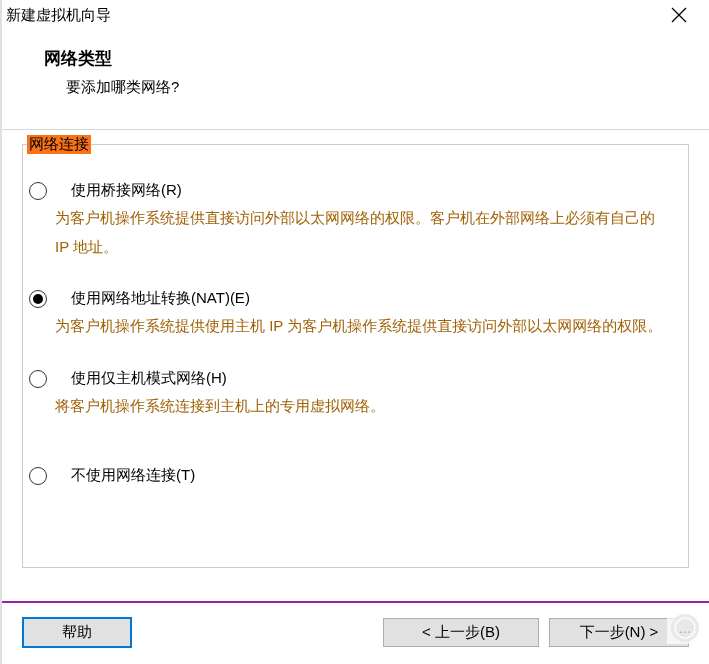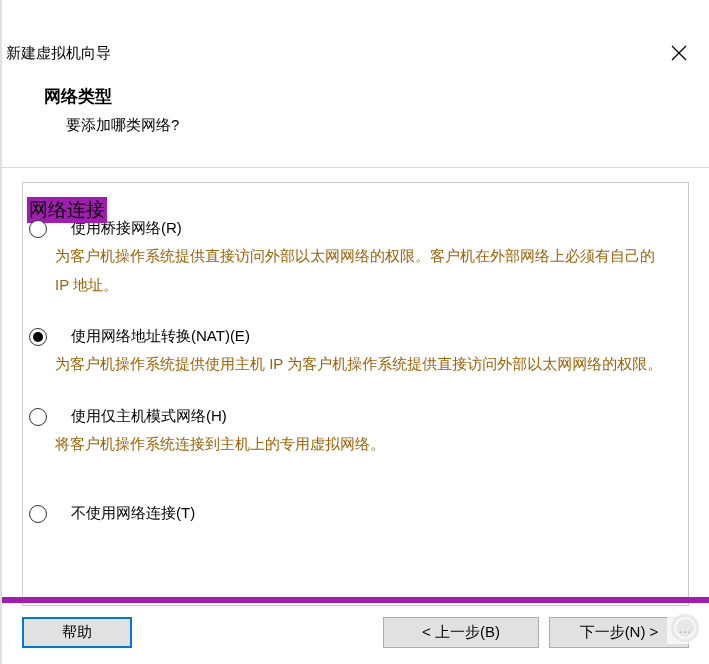--- a/index.html
+++ b/index.html
@@ -12,21 +12,20 @@
       color: #000000;
       overflow: hidden;
       position: relative;
       border-left: 2px solid #e0e0e0;
     }
     .titlebar {
       display: flex;
       justify-content: space-between;
       align-items: flex-start;
       padding: 6px 12px 4px 4px;
-      margin-top: 38px;
     }
     .close-icon {
       width: 16px;
       height: 16px;
       margin-top: 1px;
       margin-right: 10px;
     }
     .close-icon svg { width: 16px; height: 16px; }
     .header-area {
       padding: 18px 12px 18px 42px;
@@ -50,24 +49,23 @@
       position: relative;
       margin: 14px 20px 0 20px;
       border: 1px solid #cccccc;
       padding: 36px 18px 20px 6px;
       height: 424px;
     }
     .group-legend {
       position: absolute;
       top: -10px;
       left: 4px;
-      background: #a21caf;
+      background: #f97316;
       padding: 0 2px;
-      font-size: 19px;
-      margin-top: 24px;
+      font-size: 15px;
     }
     .radio-row {
       display: flex;
       align-items: flex-start;
       gap: 24px;
       margin-bottom: 4px;
       padding-left: 0px;
     }
     .radio-circle {
       width: 18px;
@@ -97,23 +95,24 @@
       margin-left: 26px;
       margin-bottom: 28px;
       line-height: 1.9;
       color: #a16207;
     }
     .button-bar {
       position: absolute;
       bottom: 16px;
       left: 0;
       width: 100%;
-      border-top: 6px solid #a21caf;
+      border-top: 2px solid #a21caf;
       padding: 14px 20px 0 20px;
       display: flex;
+      align-items: center;
     }
     .btn {
       border: 1px solid #adadad;
       background: #e1e1e1;
       font-size: 15px;
       padding: 4px 0;
       text-align: center;
       cursor: pointer;
       font-family: inherit;
     }

